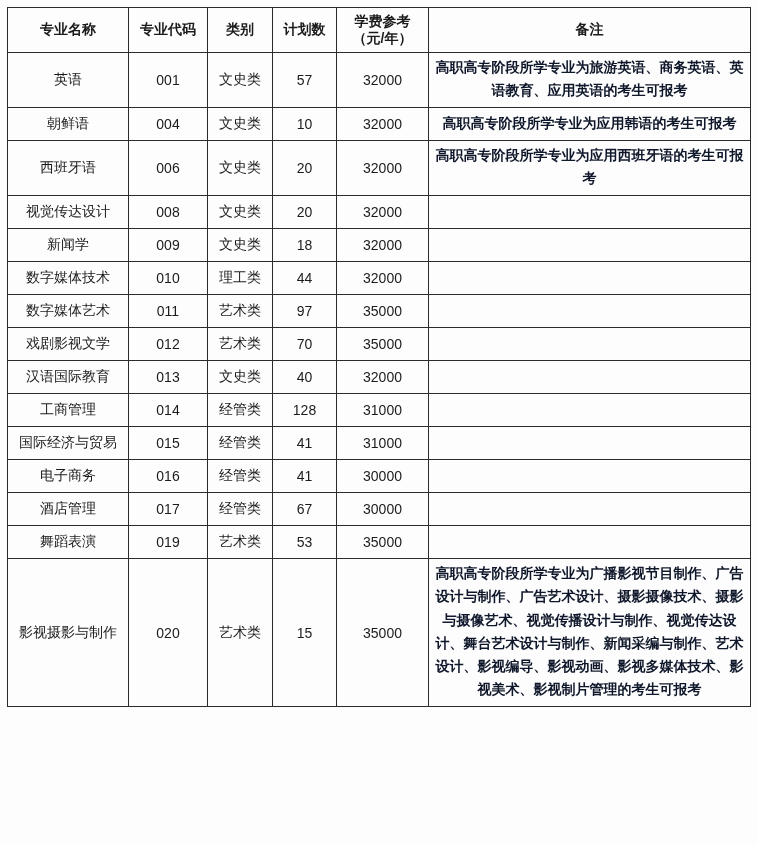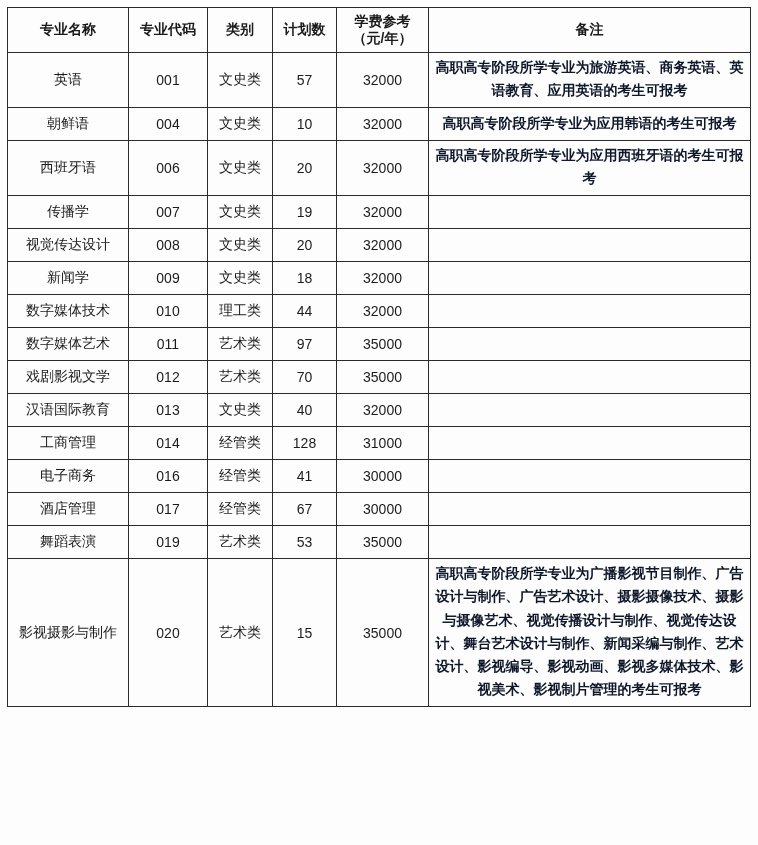--- a/index.html
+++ b/index.html
@@ -101,28 +101,20 @@
 
   <tr>
     <td>西班牙语</td>
     <td>006</td>
     <td>文史类</td>
     <td>20</td>
     <td>32000</td>
     <td class="remark-cell">高职高专阶段所学专业为应用西班牙语的考生可报考</td>
   </tr>
 
-  <tr>
-    <td>传播学</td>
-    <td>007</td>
-    <td>文史类</td>
-    <td>19</td>
-    <td>32000</td>
-    <td class="remark-cell"></td>
-  </tr>
 
   <tr>
     <td>视觉传达设计</td>
     <td>008</td>
     <td>文史类</td>
     <td>20</td>
     <td>32000</td>
     <td class="remark-cell"></td>
   </tr>
 
@@ -173,20 +165,28 @@
 
   <tr>
     <td>工商管理</td>
     <td>014</td>
     <td>经管类</td>
     <td>128</td>
     <td>31000</td>
     <td class="remark-cell"></td>
   </tr>
 
+  <tr>
+    <td>国际经济与贸易</td>
+    <td>015</td>
+    <td>经管类</td>
+    <td>41</td>
+    <td>31000</td>
+    <td class="remark-cell"></td>
+  </tr>
 
   <tr>
     <td>电子商务</td>
     <td>016</td>
     <td>经管类</td>
     <td>41</td>
     <td>30000</td>
     <td class="remark-cell"></td>
   </tr>
 

